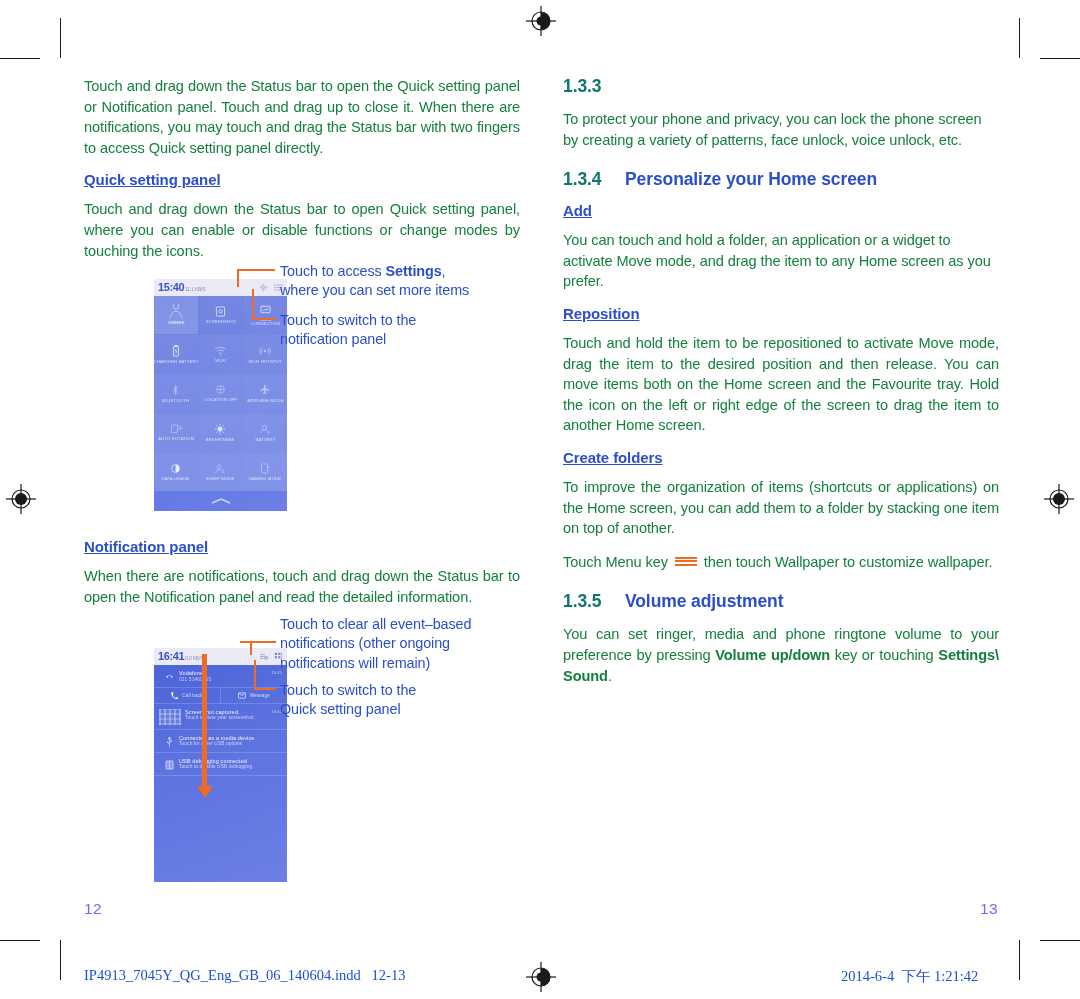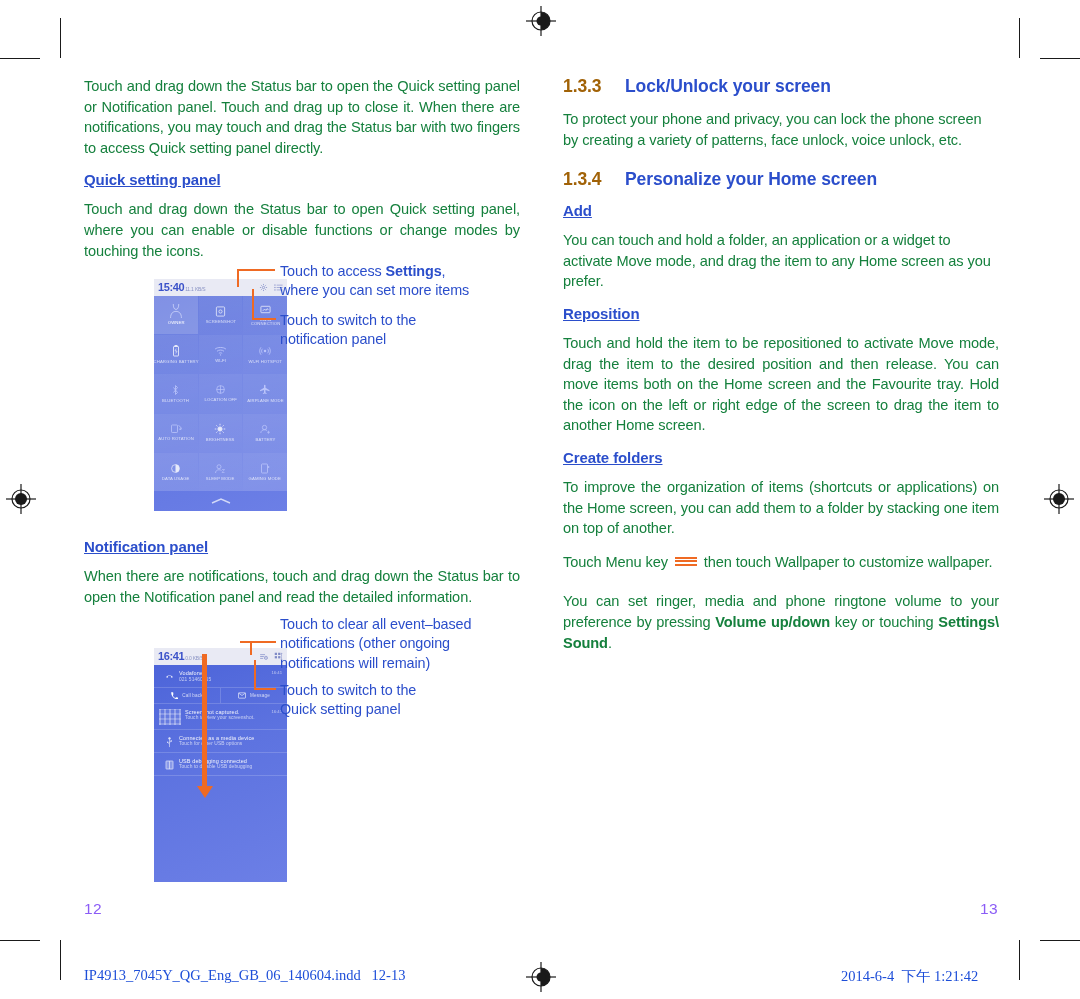--- a/index.html
+++ b/index.html
@@ -66,21 +66,21 @@
     letter-spacing: -0.1px;
   }
 
   .sec-head {
     margin: 0 0 12px 0;
     display: flex;
     align-items: baseline;
     letter-spacing: -0.1px;
   }
   .sec-num {
-    color: #a16207;
+    color: #0f766e;
     font-size: 17.5px;
     font-weight: bold;
     width: 62px;
     flex: 0 0 62px;
   }
   .sec-title {
     color: #2b4ecb;
     font-size: 17.5px;
     font-weight: bold;
   }
@@ -631,21 +631,20 @@
 
   <div class="leader leader-h" style="left:254px; top:688px; width:22px;"></div>
   <div class="leader leader-v" style="left:254px; top:660px; height:30px;"></div>
   <div class="callout" style="left:280px; top:681px; width:240px;">Touch to switch to the
 Quick setting panel</div>
 
   <div class="col col-right">
 
     <div class="sec-head">
       <span class="sec-num">1.3.3</span>
-      <span class="sec-title">Lock/Unlock your screen</span>
     </div>
     <p class="body-text nojust">To protect your phone and privacy, you can lock the phone screen by creating a variety of patterns, face unlock, voice unlock, etc.</p>
 
     <div class="spacer-sm"></div>
 
     <div class="sec-head">
       <span class="sec-num">1.3.4</span>
       <span class="sec-title">Personalize your Home screen</span>
     </div>
 
@@ -655,20 +654,24 @@
     <h3 class="sub-head">Reposition</h3>
     <p class="body-text">Touch and hold the item to be repositioned to activate  Move mode, drag the item to the desired position and then release. You can move items both on the Home screen and the Favourite tray. Hold the icon on the left or right edge of the screen to drag the item to another Home screen.</p>
 
     <h3 class="sub-head">Create folders</h3>
     <p class="body-text">To improve the organization of items (shortcuts or applications) on the Home screen, you can add them to a folder by stacking one item on top of another.</p>
 
     <p class="body-text nojust"><span>Touch Menu key </span><span class="menu-key-icon"><i></i><i></i><i></i></span><span> then touch Wallpaper to customize wallpaper.</span></p>
 
     <div class="spacer-sm"></div>
 
+    <div class="sec-head">
+      <span class="sec-num">1.3.5</span>
+      <span class="sec-title">Volume adjustment</span>
+    </div>
     <p class="body-text"><span>You can set ringer, media and phone ringtone volume to your preference by pressing </span><b>Volume up/down</b><span> key or touching </span><b>Settings\ Sound</b><span>.</span></p>
   </div>
 
   <div class="pageno" style="left:84px; top:900px;">12</div>
   <div class="pageno" style="left:980px; top:900px;">13</div>
 
   <div class="footer-text" style="left:84px; top:967px;">IP4913_7045Y_QG_Eng_GB_06_140604.indd   12-13</div>
   <div class="footer-text" style="left:841px; top:967px;">2014-6-4  下午 1:21:42</div>
 
 </div>

